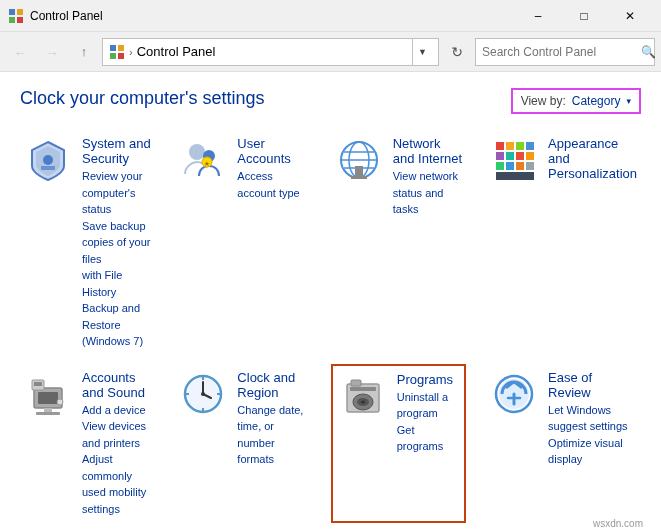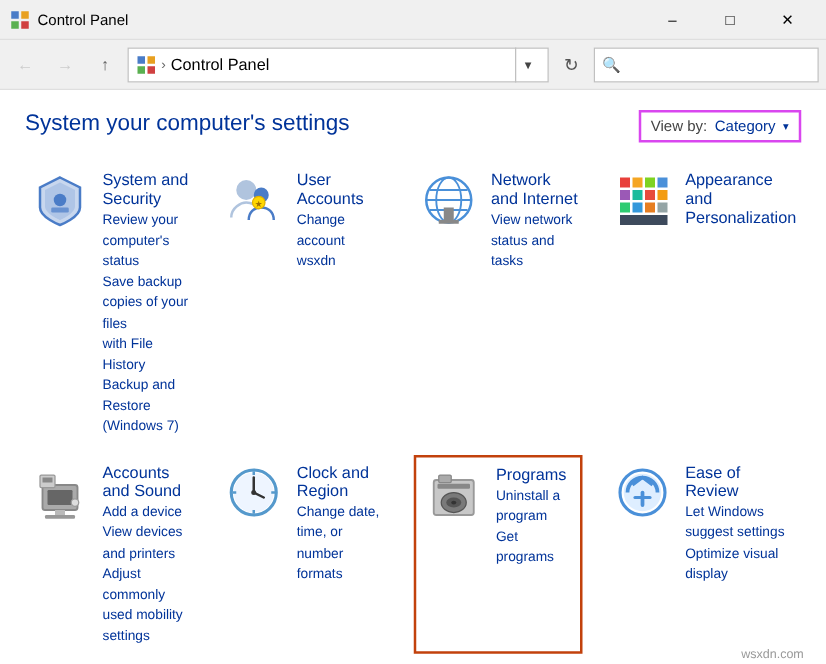--- a/index.html
+++ b/index.html
@@ -286,27 +286,28 @@
       </div>
       <span class="address-arrow">›</span>
       <span class="breadcrumb-text">Control Panel</span>
     </div>
     <button class="address-dropdown">▼</button>
   </div>
 
   <button class="refresh-btn">↻</button>
 
   <div class="search-box">
+    <input class="search-input" type="text" placeholder="Search Control Panel" style="">
     <span class="search-icon-btn">🔍</span>
   </div>
 </div>
 
 <div class="main-content">
   <div class="page-header">
-    <h1 class="page-title">System your computer's settings</h1>
+    <h1 class="page-title">Clock your computer's settings</h1>
     <div class="view-by-box">
       <span class="view-by-label">View by:</span>
       <span class="view-by-value">Category</span>
       <span class="view-by-arrow">▾</span>
     </div>
   </div>
 
   <div class="categories-grid">
 
     <div class="category-item">
@@ -333,21 +334,21 @@
           <circle cx="16" cy="14" r="8" fill="#b0c4de"></circle>
           <path d="M4 36 C4 28 12 24 16 24 C18 24 20 24.5 22 25.5" stroke="#b0c4de" stroke-width="2" fill="none"></path>
           <circle cx="28" cy="18" r="6" fill="#4A7CC7"></circle>
           <path d="M18 38 C18 32 22 28 28 28 C34 28 38 32 38 38" stroke="#4A7CC7" stroke-width="2" fill="none"></path>
           <circle cx="26" cy="24" r="5" fill="#ffd700" stroke="#e0b000" stroke-width="1"></circle>
           <text x="26" y="27.5" text-anchor="middle" font-size="7" fill="#a07000">★</text>
         </svg>
       </div>
       <div class="category-text">
         <span class="category-name">User Accounts</span>
-        <a class="category-link">Change account wsxdn</a>
+        <a class="category-link">Access account type</a>
       </div>
     </div>
 
     <div class="category-item">
       <div class="category-icon">
         <svg width="44" height="44" viewBox="0 0 44 44">
           <circle cx="22" cy="22" r="18" fill="none" stroke="#4A90D9" stroke-width="2"></circle>
           <ellipse cx="22" cy="22" rx="10" ry="18" fill="none" stroke="#4A90D9" stroke-width="1.5"></ellipse>
           <line x1="4" y1="22" x2="40" y2="22" stroke="#4A90D9" stroke-width="1.5"></line>
           <line x1="7" y1="14" x2="37" y2="14" stroke="#4A90D9" stroke-width="1.5"></line>

